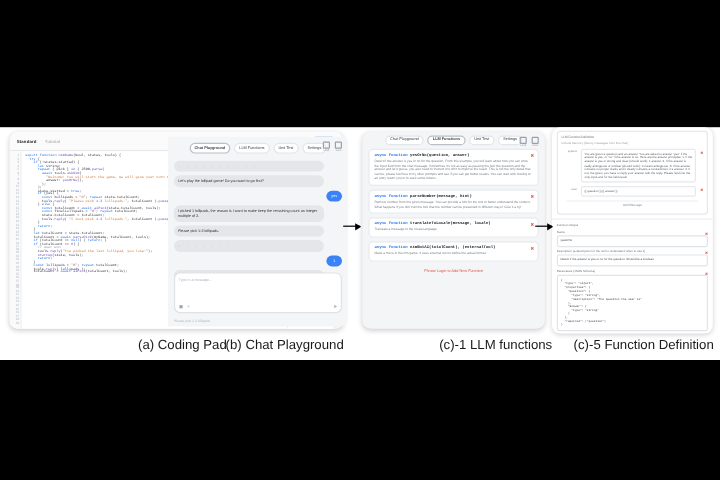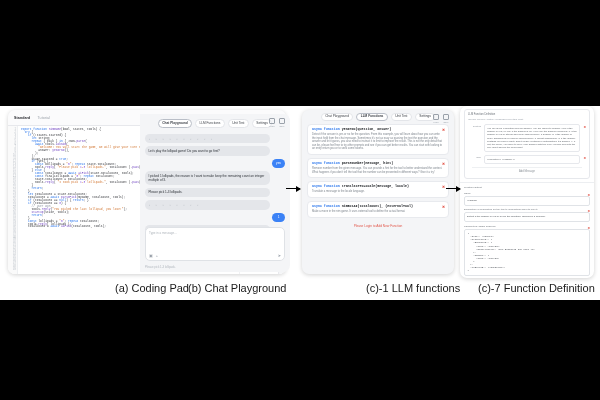--- a/index.html
+++ b/index.html
@@ -425,14 +425,14 @@
   </div>
 
   <div class="arrow" style="left:286px;top:82px;width:14px;"></div>
   <div class="arrow" style="left:446px;top:82px;width:14px;"></div>
 </div>
 
 <div class="caps">
   <span class="cap" style="left:115px;">(a) Coding Pad</span>
   <span class="cap" style="left:188px;">(b) Chat Playground</span>
   <span class="cap" style="left:366px;">(c)-1 LLM functions</span>
-  <span class="cap" style="left:478px;">(c)-7 Function Definition</span>
+  <span class="cap" style="left:478px;">(c)-5 Function Definition</span>
 </div>
 
 </body></html>

